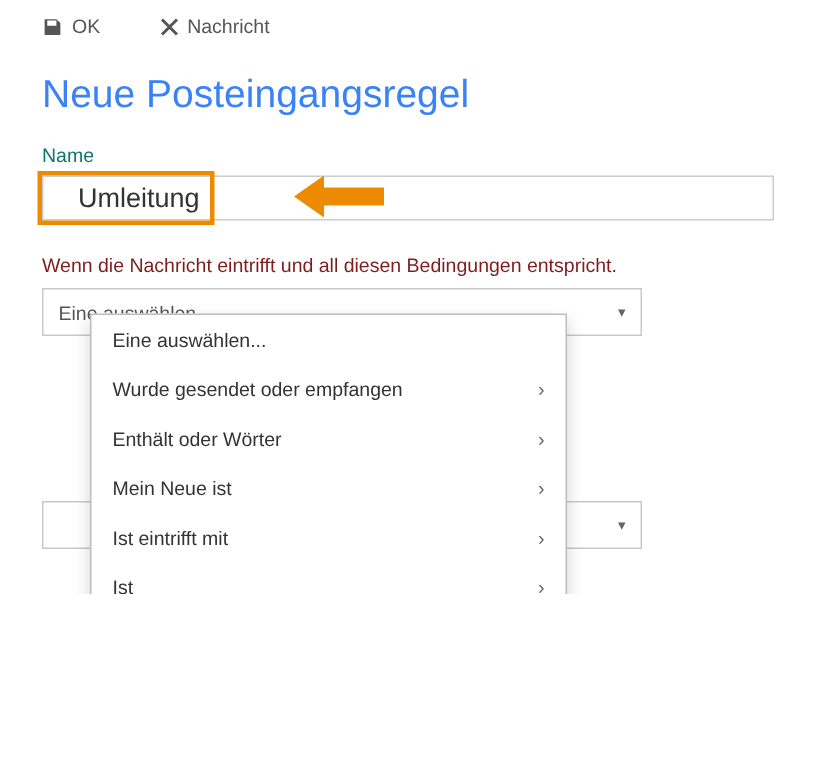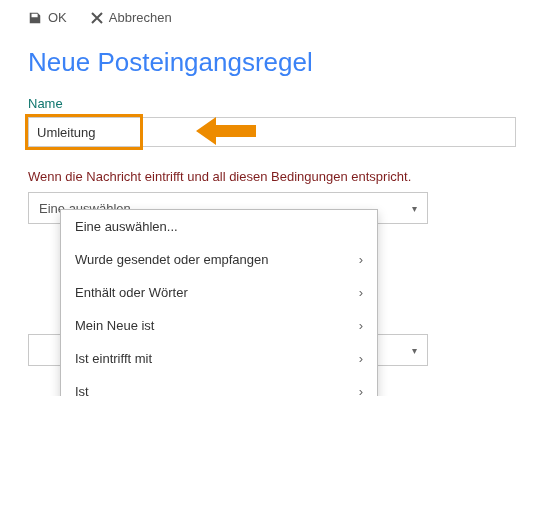--- a/index.html
+++ b/index.html
@@ -7,21 +7,21 @@
     margin: 0;
     padding: 0;
     font-family: "Segoe UI", Arial, sans-serif;
     font-size: 13px;
     color: #333;
     background: #fff;
     width: 544px;
   }
   .toolbar {
     display: flex;
-    gap: 24px;
+    gap: 40px;
     padding: 10px 28px 6px 28px;
     align-items: center;
   }
   .toolbar-btn {
     display: flex;
     align-items: center;
     gap: 6px;
     background: none;
     border: none;
     font-size: 13px;
@@ -45,22 +45,22 @@
     margin-bottom: 6px;
   }
   .name-row {
     position: relative;
     margin-bottom: 22px;
   }
   .name-input {
     width: 100%;
     height: 30px;
     border: 1px solid #ccc;
-    padding: 0 8px;
-    font-size: 13px;
+    padding: 0 23px;
+    font-size: 18px;
     color: #333;
   }
   .highlight-box {
     position: absolute;
     border: 3px solid #ed8b00;
     top: -3px;
     left: -3px;
     width: 118px;
     height: 36px;
     pointer-events: none;
@@ -143,21 +143,21 @@
         </svg>
     </span>
     <span>OK</span>
   </button>
   <button class="toolbar-btn">
     <span>
       <svg width="12" height="12" viewBox="0 0 12 12">
           <path stroke="#555" stroke-width="2" fill="none" d="M1 1l10 10M11 1L1 11"></path>
         </svg>
     </span>
-    <span>Abbrechen</span>
+    <span>Nachricht</span>
   </button>
 </div>
 
 <div class="page">
   <h1>Neue Posteingangsregel</h1>
 
   <div class="field-label">Name</div>
   <div class="name-row">
     <input class="name-input" type="text" value="Umleitung" style="">
     <div class="highlight-box"></div>

